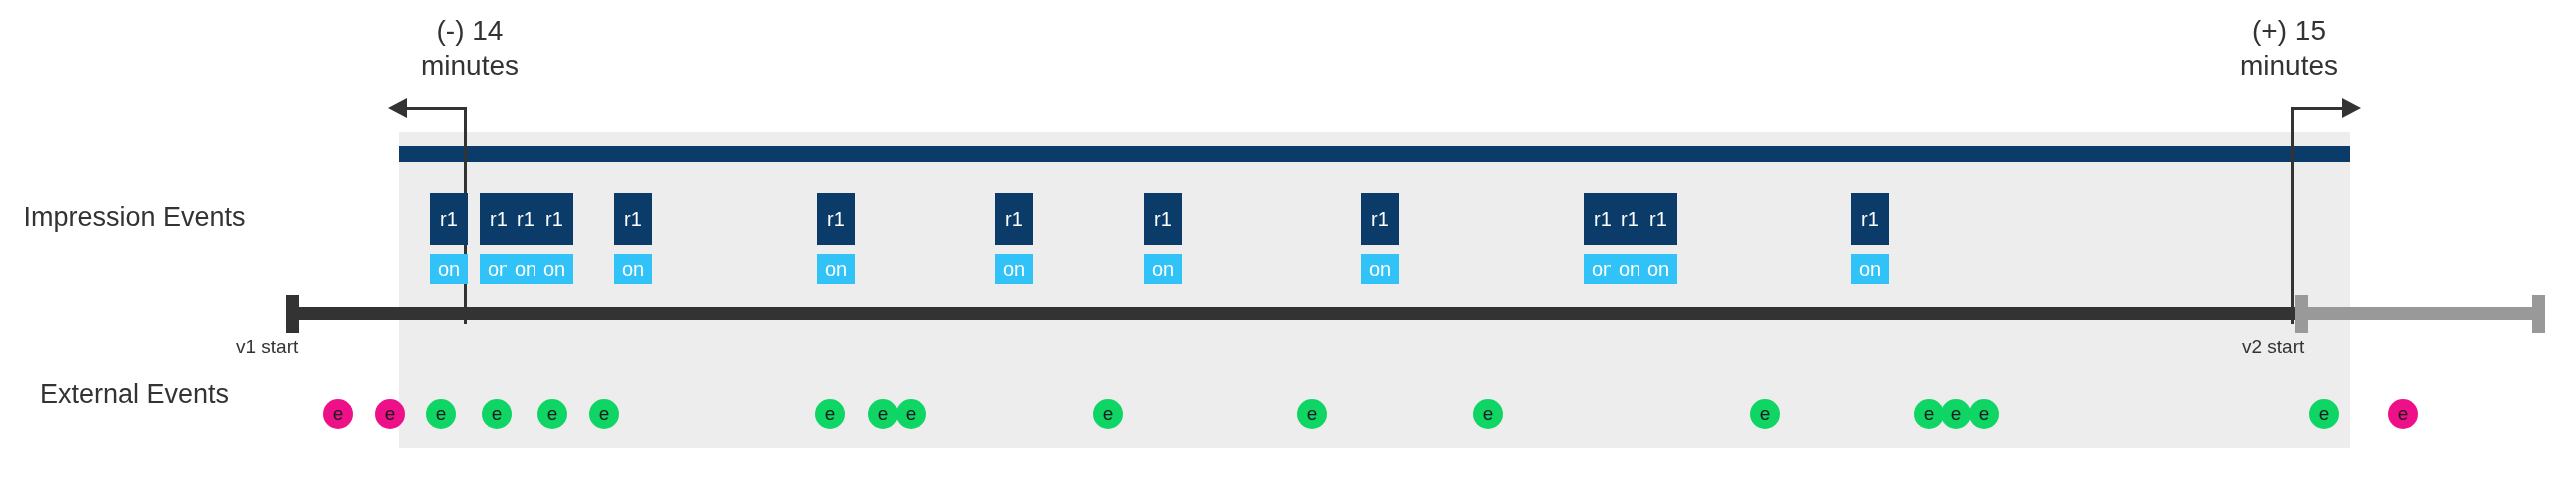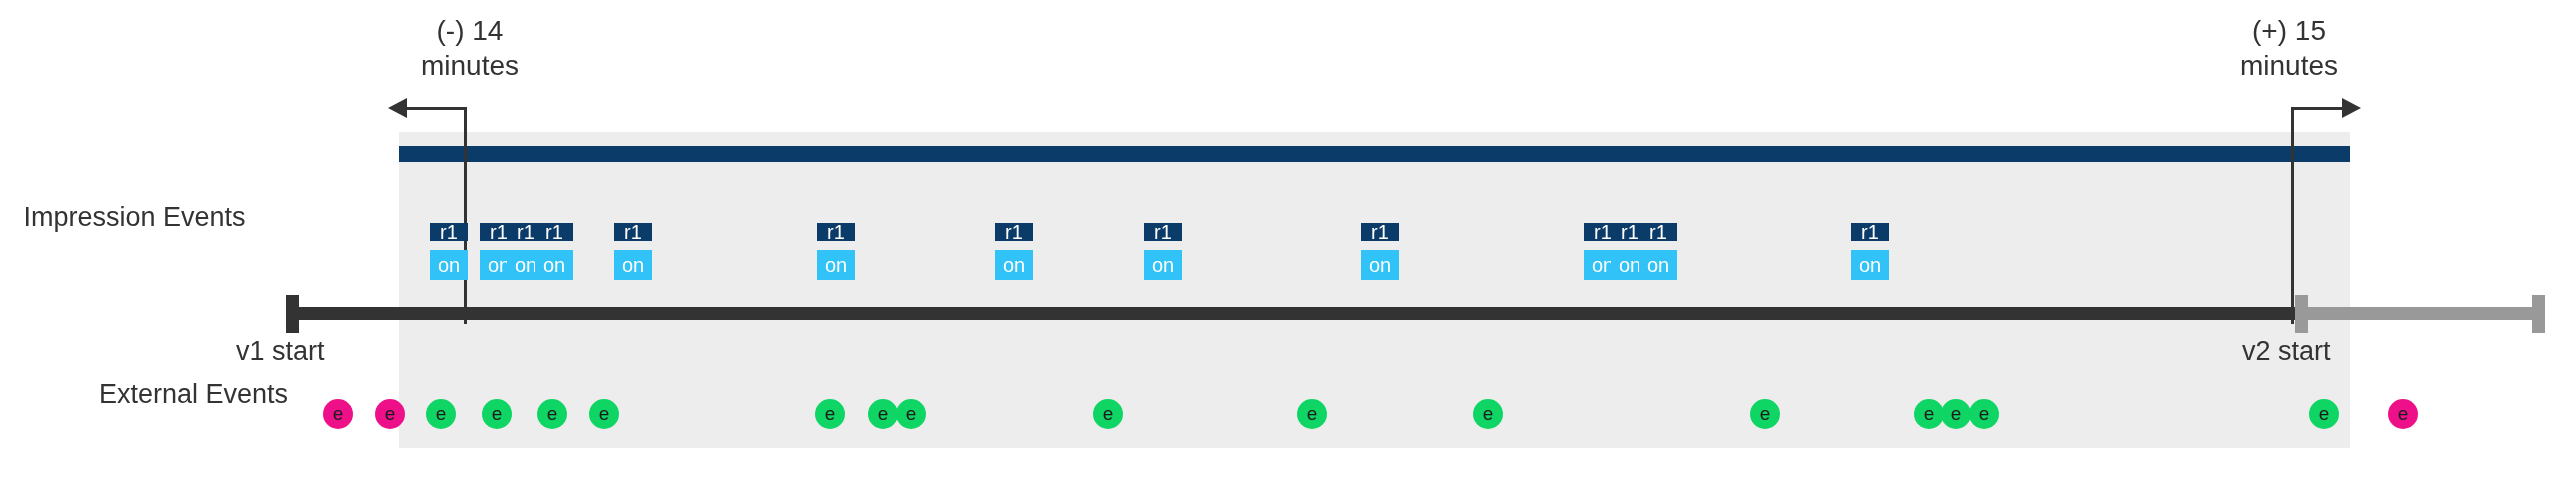--- a/index.html
+++ b/index.html
@@ -90,39 +90,38 @@
   
   .row-label {
     position: absolute;
     color: #333333;
     font-size: 27px;
     font-weight: 400;
     text-align: center;
     white-space: nowrap;
   }
   .label-impression { left: 0px; top: 202px; width: 269px; }
-  .label-external   { left: 17px; top: 379px; width: 269px; padding-left: 42px; }
+  .label-external   { left: 0px; top: 379px; width: 269px; }
 
   
   .chip-col {
     position: absolute;
     width: 38px;
   }
   .chip {
     width: 38px;
-    height: 18px;
+    height: 52px;
     box-sizing: border-box;
     display: flex;
     align-items: center;
     justify-content: center;
     color: #ffffff;
     font-size: 20px;
     font-weight: 400;
     letter-spacing: 0px;
-    margin-top: 30px;
   }
   .chip-request { background: #0b3c69; }
   .chip-state {
     background: #31c3f7;
     margin-top: 9.4px;
     height: 30px;
   }
 
   
   .tl-bar {
@@ -138,21 +137,21 @@
     height: 38px;
     top: 295px;
   }
   .cap-v1-start { left: 286px;  background: #333333; }
   .cap-v2-start { left: 2295px; background: #999999; }
   .cap-v2-end   { left: 2532px; background: #999999; }
 
   .tl-caption {
     position: absolute;
     color: #333333;
-    font-size: 27px;
+    font-size: 19px;
     font-weight: 400;
     white-space: nowrap;
   }
   .cap-label-v1 { left: 236px;  top: 336px; }
   .cap-label-v2 { left: 2242px; top: 336px; }
 
   
   .ext-dot {
     position: absolute;
     top: 399px;

